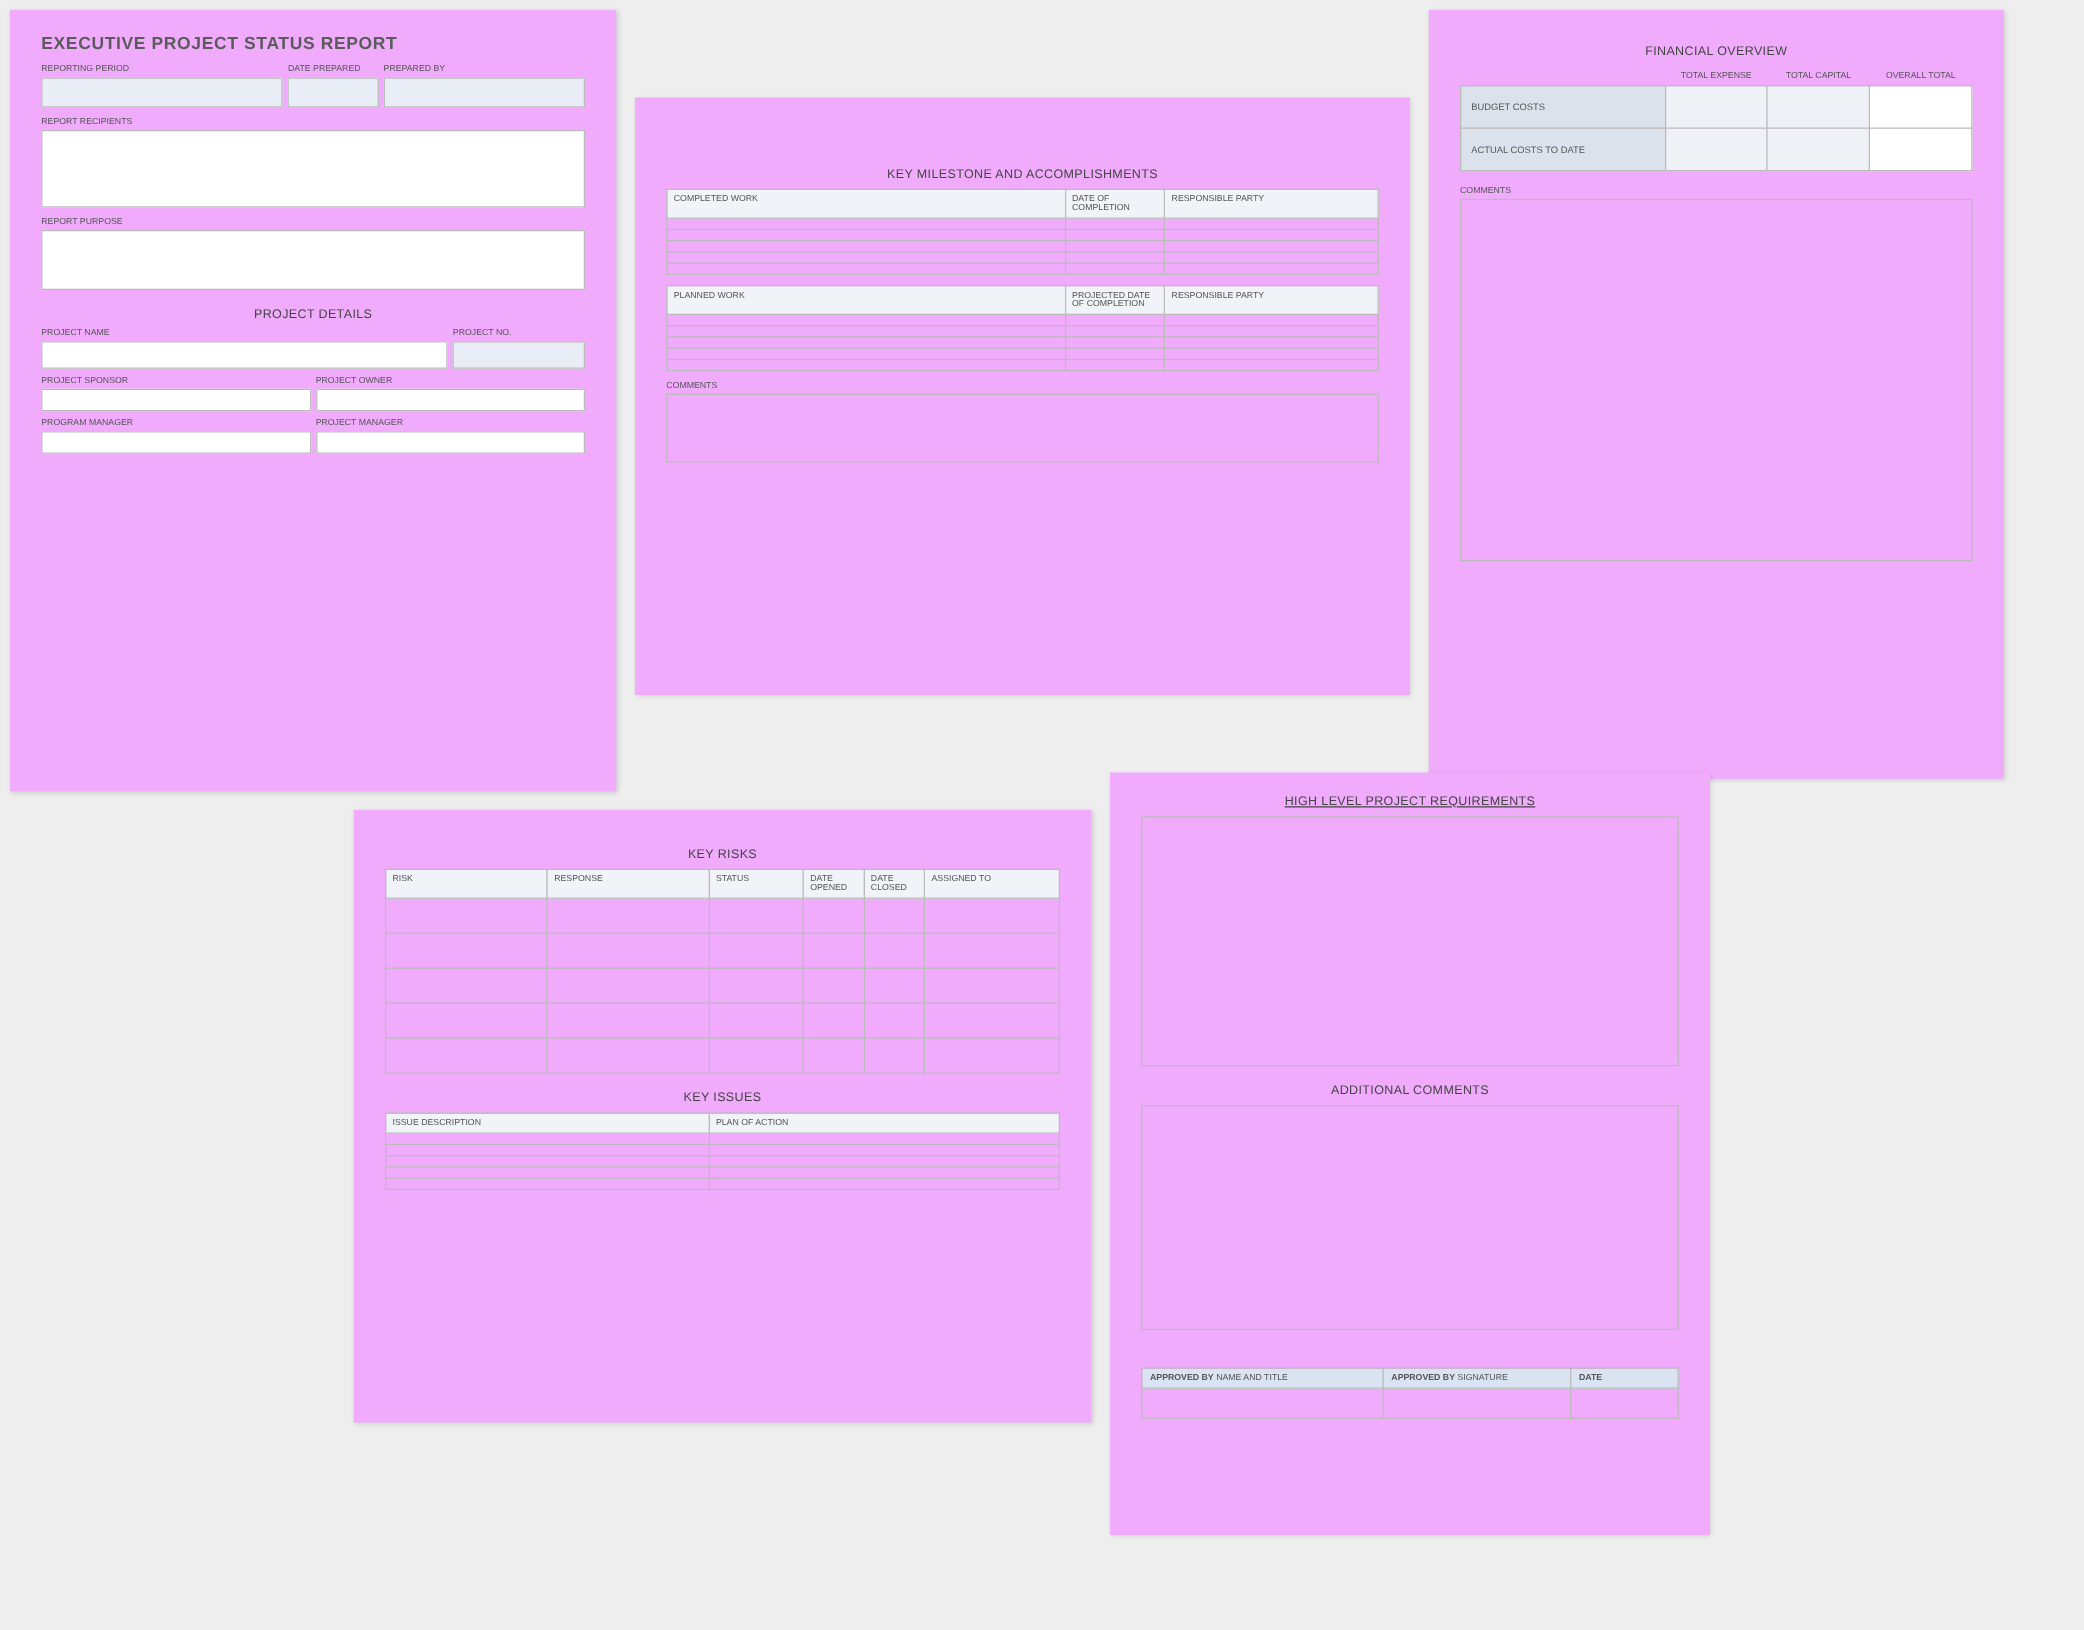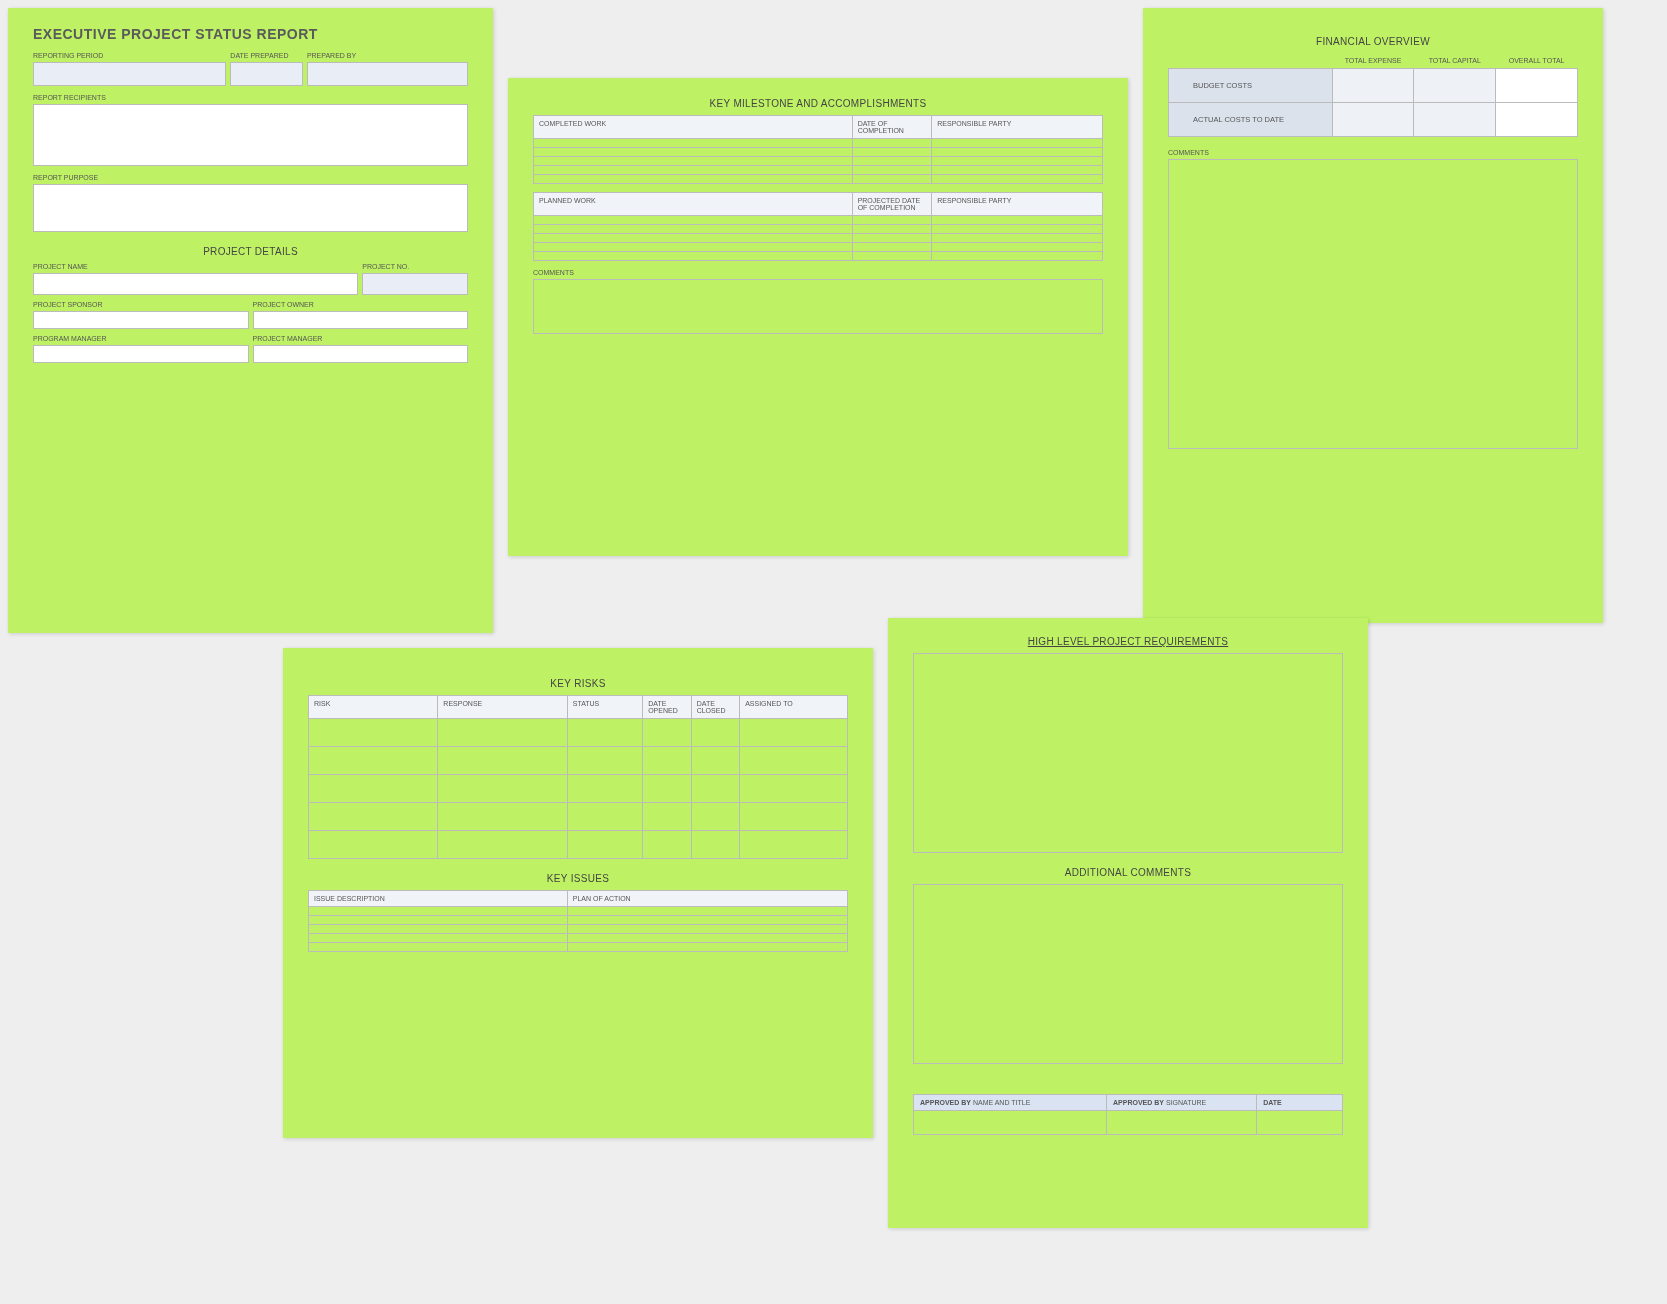--- a/index.html
+++ b/index.html
@@ -14,21 +14,21 @@
       color: #333;
       padding: 8px;
       width: 1667px;
     }
     .page-row {
       display: flex;
       gap: 15px;
       margin-bottom: 15px;
     }
     .page {
-      background: #bef264;
+      background: #f0abfc;
       box-shadow: 1px 1px 4px rgba(0,0,0,0.15);
       position: relative;
     }
     .page-inner {
       padding: 18px 25px;
     }
     .doc-title {
       font-size: 14px;
       font-weight: bold;
       letter-spacing: 0.5px;
@@ -91,21 +91,21 @@
       background: #f0f3f8;
       font-weight: normal;
       font-size: 7px;
     }
     .tall-row td {
       height: 28px;
     }
     .fin-label-cell {
       background: #dbe2ec;
       font-size: 7.5px;
-      padding: 12px 24px;
+      padding: 12px 8px;
     }
     .fin-header {
       border: none;
       background: transparent;
       text-align: center;
       font-size: 7px;
       padding: 4px 2px;
     }
     .fin-cell {
       background: #eef1f6;
@@ -205,21 +205,21 @@
         </div>
         <div class="col flex-1">
           <span class="label">PROJECT MANAGER</span>
           <div class="bordered-box" style="height:18px;"></div>
         </div>
       </div>
     </div>
   </div>
 
   <div class="page" style="width:620px;height:478px;margin-top:70px;">
-    <div class="page-inner" style="padding-top:20px;">
+    <div class="page-inner" style="padding-top:40px;margin-top:16px;">
       <div class="section-title" style="margin-top:0;">KEY MILESTONE AND ACCOMPLISHMENTS</div>
 
       <table>
         <thead>
           <tr>
             <th style="width:56%;">COMPLETED WORK</th>
             <th style="width:14%;">DATE OF COMPLETION</th>
             <th style="width:30%;">RESPONSIBLE PARTY</th>
           </tr>
         </thead>

